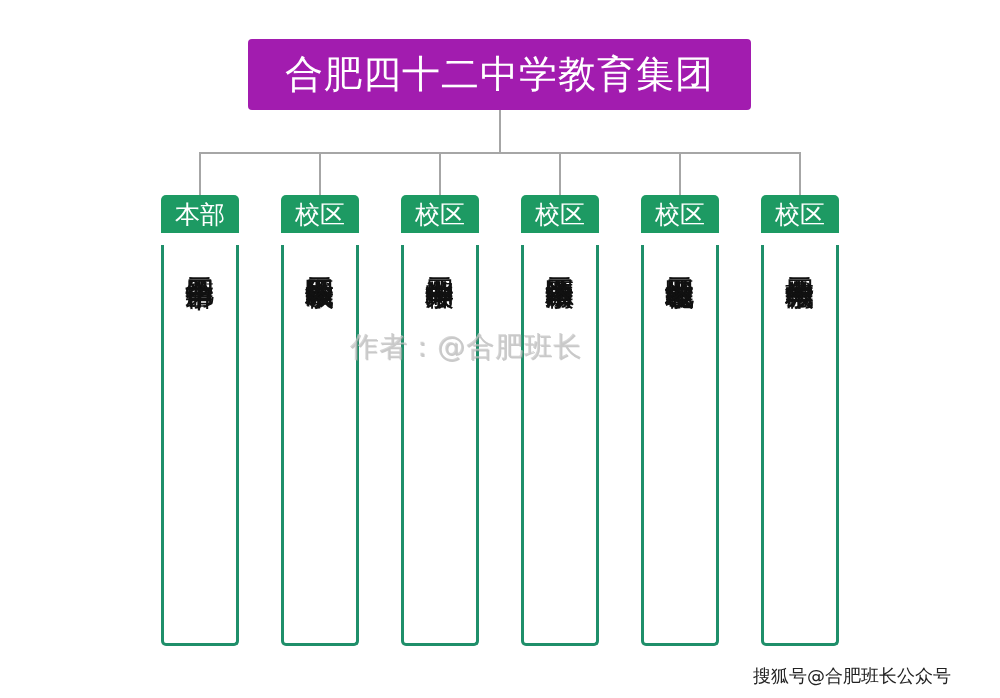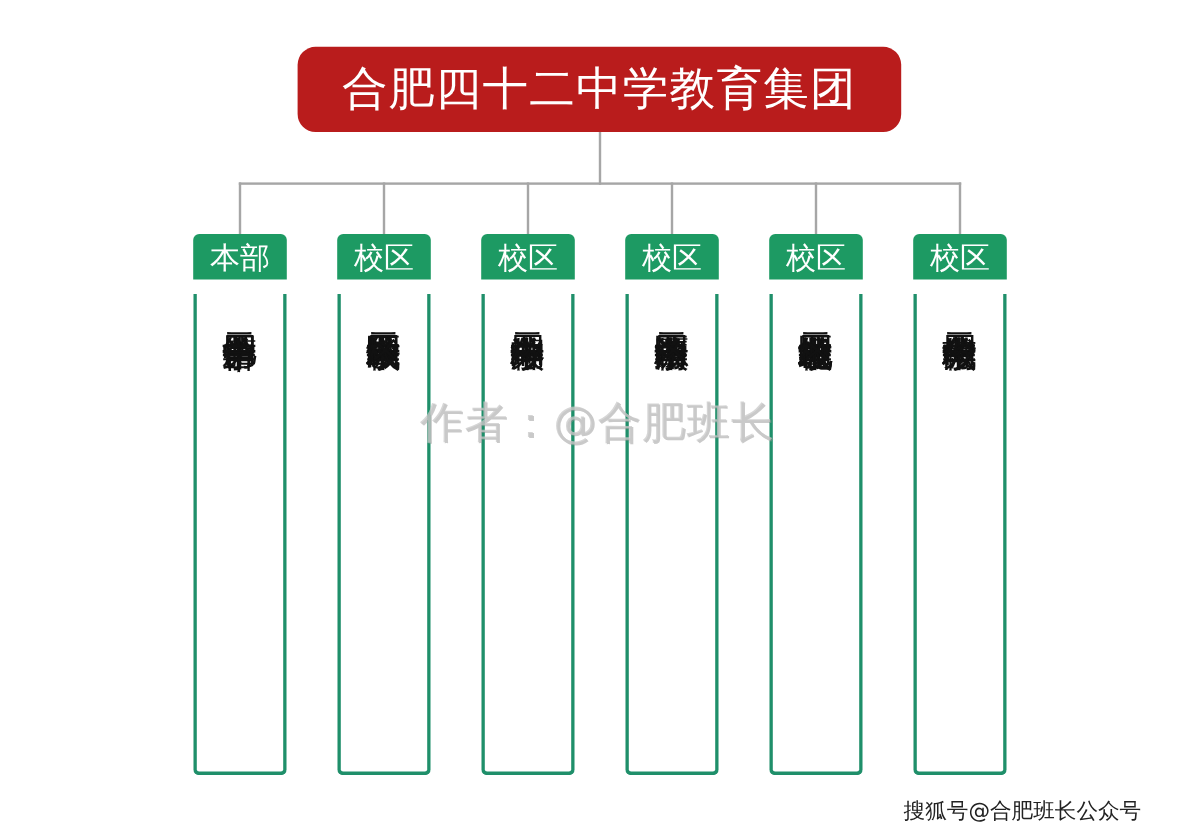--- a/index.html
+++ b/index.html
@@ -1,29 +1,29 @@
 <!DOCTYPE html>
 <html><head>
 <meta charset="utf-8">
 <style>
   html, body { margin:0; padding:0; }
   body { width:1000px; height:698px; background:#ffffff; position:relative; overflow:hidden;
          font-family:"DejaVu Sans", sans-serif; }
-  .root { position:absolute; left:248px; top:39px; width:503px; height:71px; background:#b91c1c;
-          border-radius:15px; color:#fff; font-size:38px; display:flex; align-items:center; justify-content:center;
+  .root { position:absolute; left:248px; top:39px; width:503px; height:71px; background:#a21caf;
+          border-radius:4px; color:#fff; font-size:38px; display:flex; align-items:center; justify-content:center;
           letter-spacing:1px; }
   .line { position:absolute; background:#a6a6a6; }
   .node { position:absolute; top:195px; width:78px; height:454px; }
   .node .head { position:absolute; left:0; top:0; width:78px; height:38px; background:#1d9a63; border-radius:5px 5px 0 0;
                 color:#fff; font-size:25px; display:flex; align-items:center; justify-content:center; }
   .node .body { position:absolute; left:0; top:50px; width:72px; height:398px; border:3px solid #1f8f6a; border-top:none;
                 border-radius:0 0 5px 5px; background:#fff; }
   .node .body .txt { position:absolute; left:0; right:0; top:12px; text-align:center; font-size:29px; line-height:34.5px;
                      color:#111; writing-mode:vertical-rl; text-orientation:upright; margin:0 auto; width:34px; letter-spacing:0px; }
-  .wm { position:absolute; left:350px; top:328px; font-size:36px; color:rgba(200,200,200,0.75); white-space:nowrap;
+  .wm { position:absolute; left:350px; top:328px; font-size:28px; color:rgba(200,200,200,0.75); white-space:nowrap;
         text-shadow:1px 1px 0 rgba(150,150,150,0.5); letter-spacing:1px; }
   .credit { position:absolute; left:753px; top:664px; font-size:18px; color:#222; white-space:nowrap; font-weight:normal; }
 </style>
 </head>
 <body>
 
 <div class="root">合肥四十二中学教育集团</div>
 
 <div class="line" style="left:499px;top:110px;width:2px;height:44px;"></div>
 <div class="line" style="left:199px;top:152px;width:602px;height:2px;"></div>

